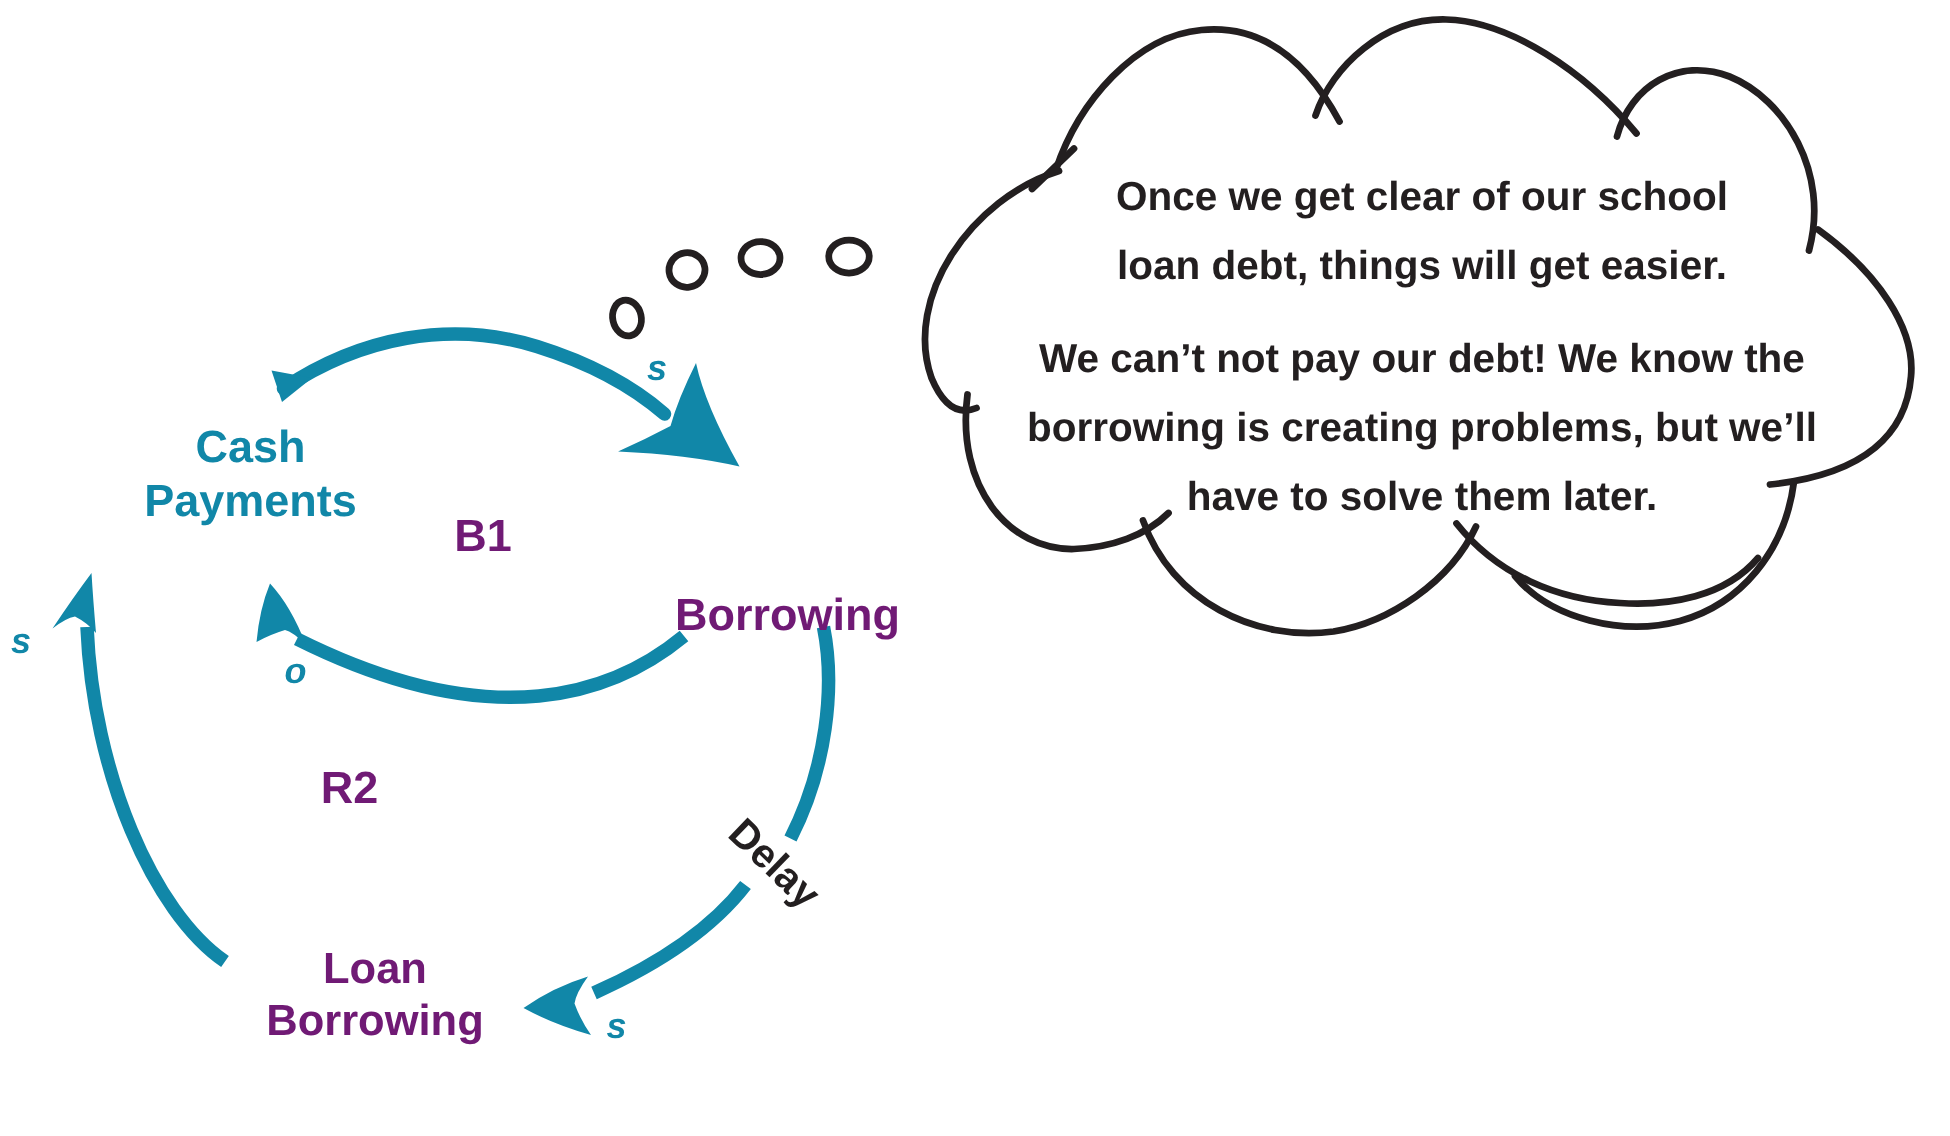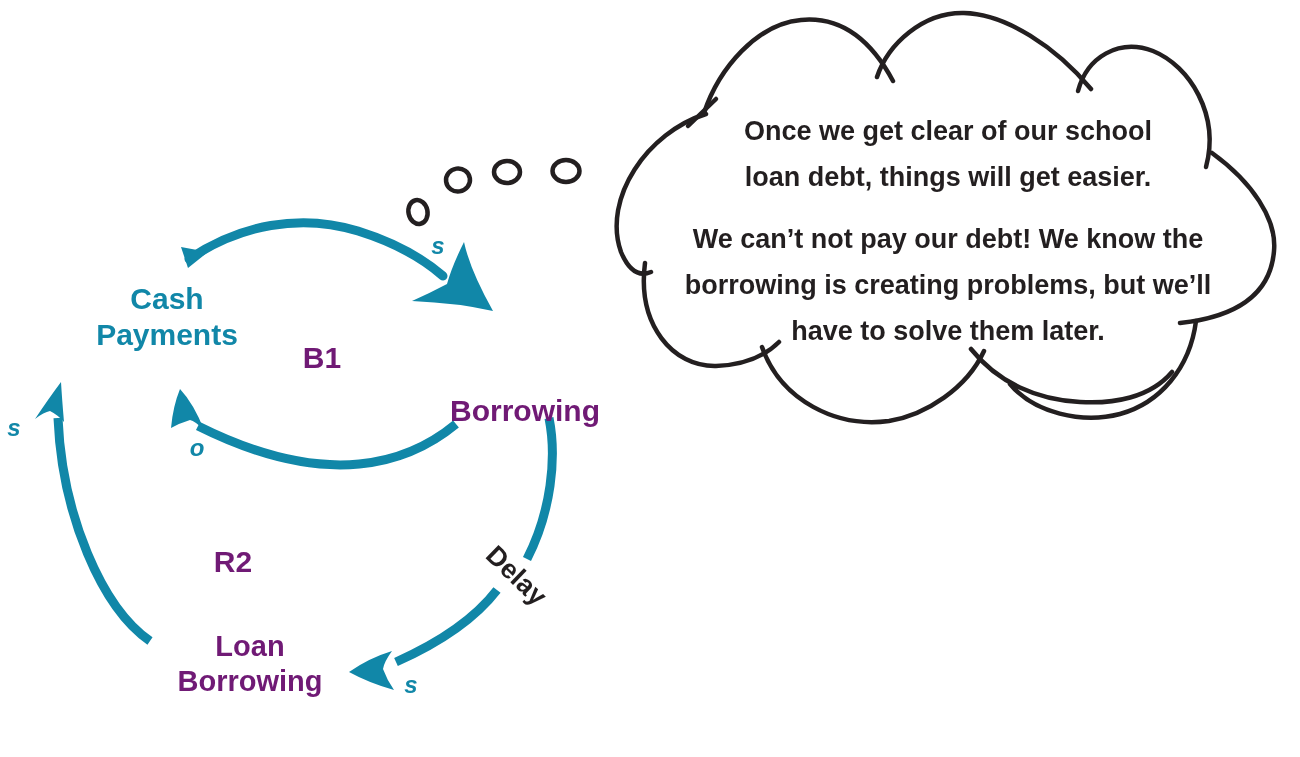--- a/index.html
+++ b/index.html
@@ -82,21 +82,21 @@
 
 <div class="lbl" style="left:525px;top:367px;margin-top:44px;">Borrowing</div>
 
 <div class="lbl node-multi loan" style="left:250px;top:664px;">
   <div>Loan</div>
   <div>Borrowing</div>
 </div>
 
 <div class="lbl" style="left:322px;top:358px;">B1</div>
 
-<div class="lbl" style="left:233px;top:562px;">R2</div>
+<div class="lbl" style="left:233px;top:526px;">R2</div>
 
 <div class="mark" style="left:438px;top:246px;">s</div>
 
 <div class="mark" style="left:197px;top:448px;">o</div>
 
 <div class="mark" style="left:411px;top:685px;">s</div>
 
 <div class="mark" style="left:14px;top:428px;">s</div>
 
 <div class="delay" style="left:516px;top:576px;">Delay</div>

